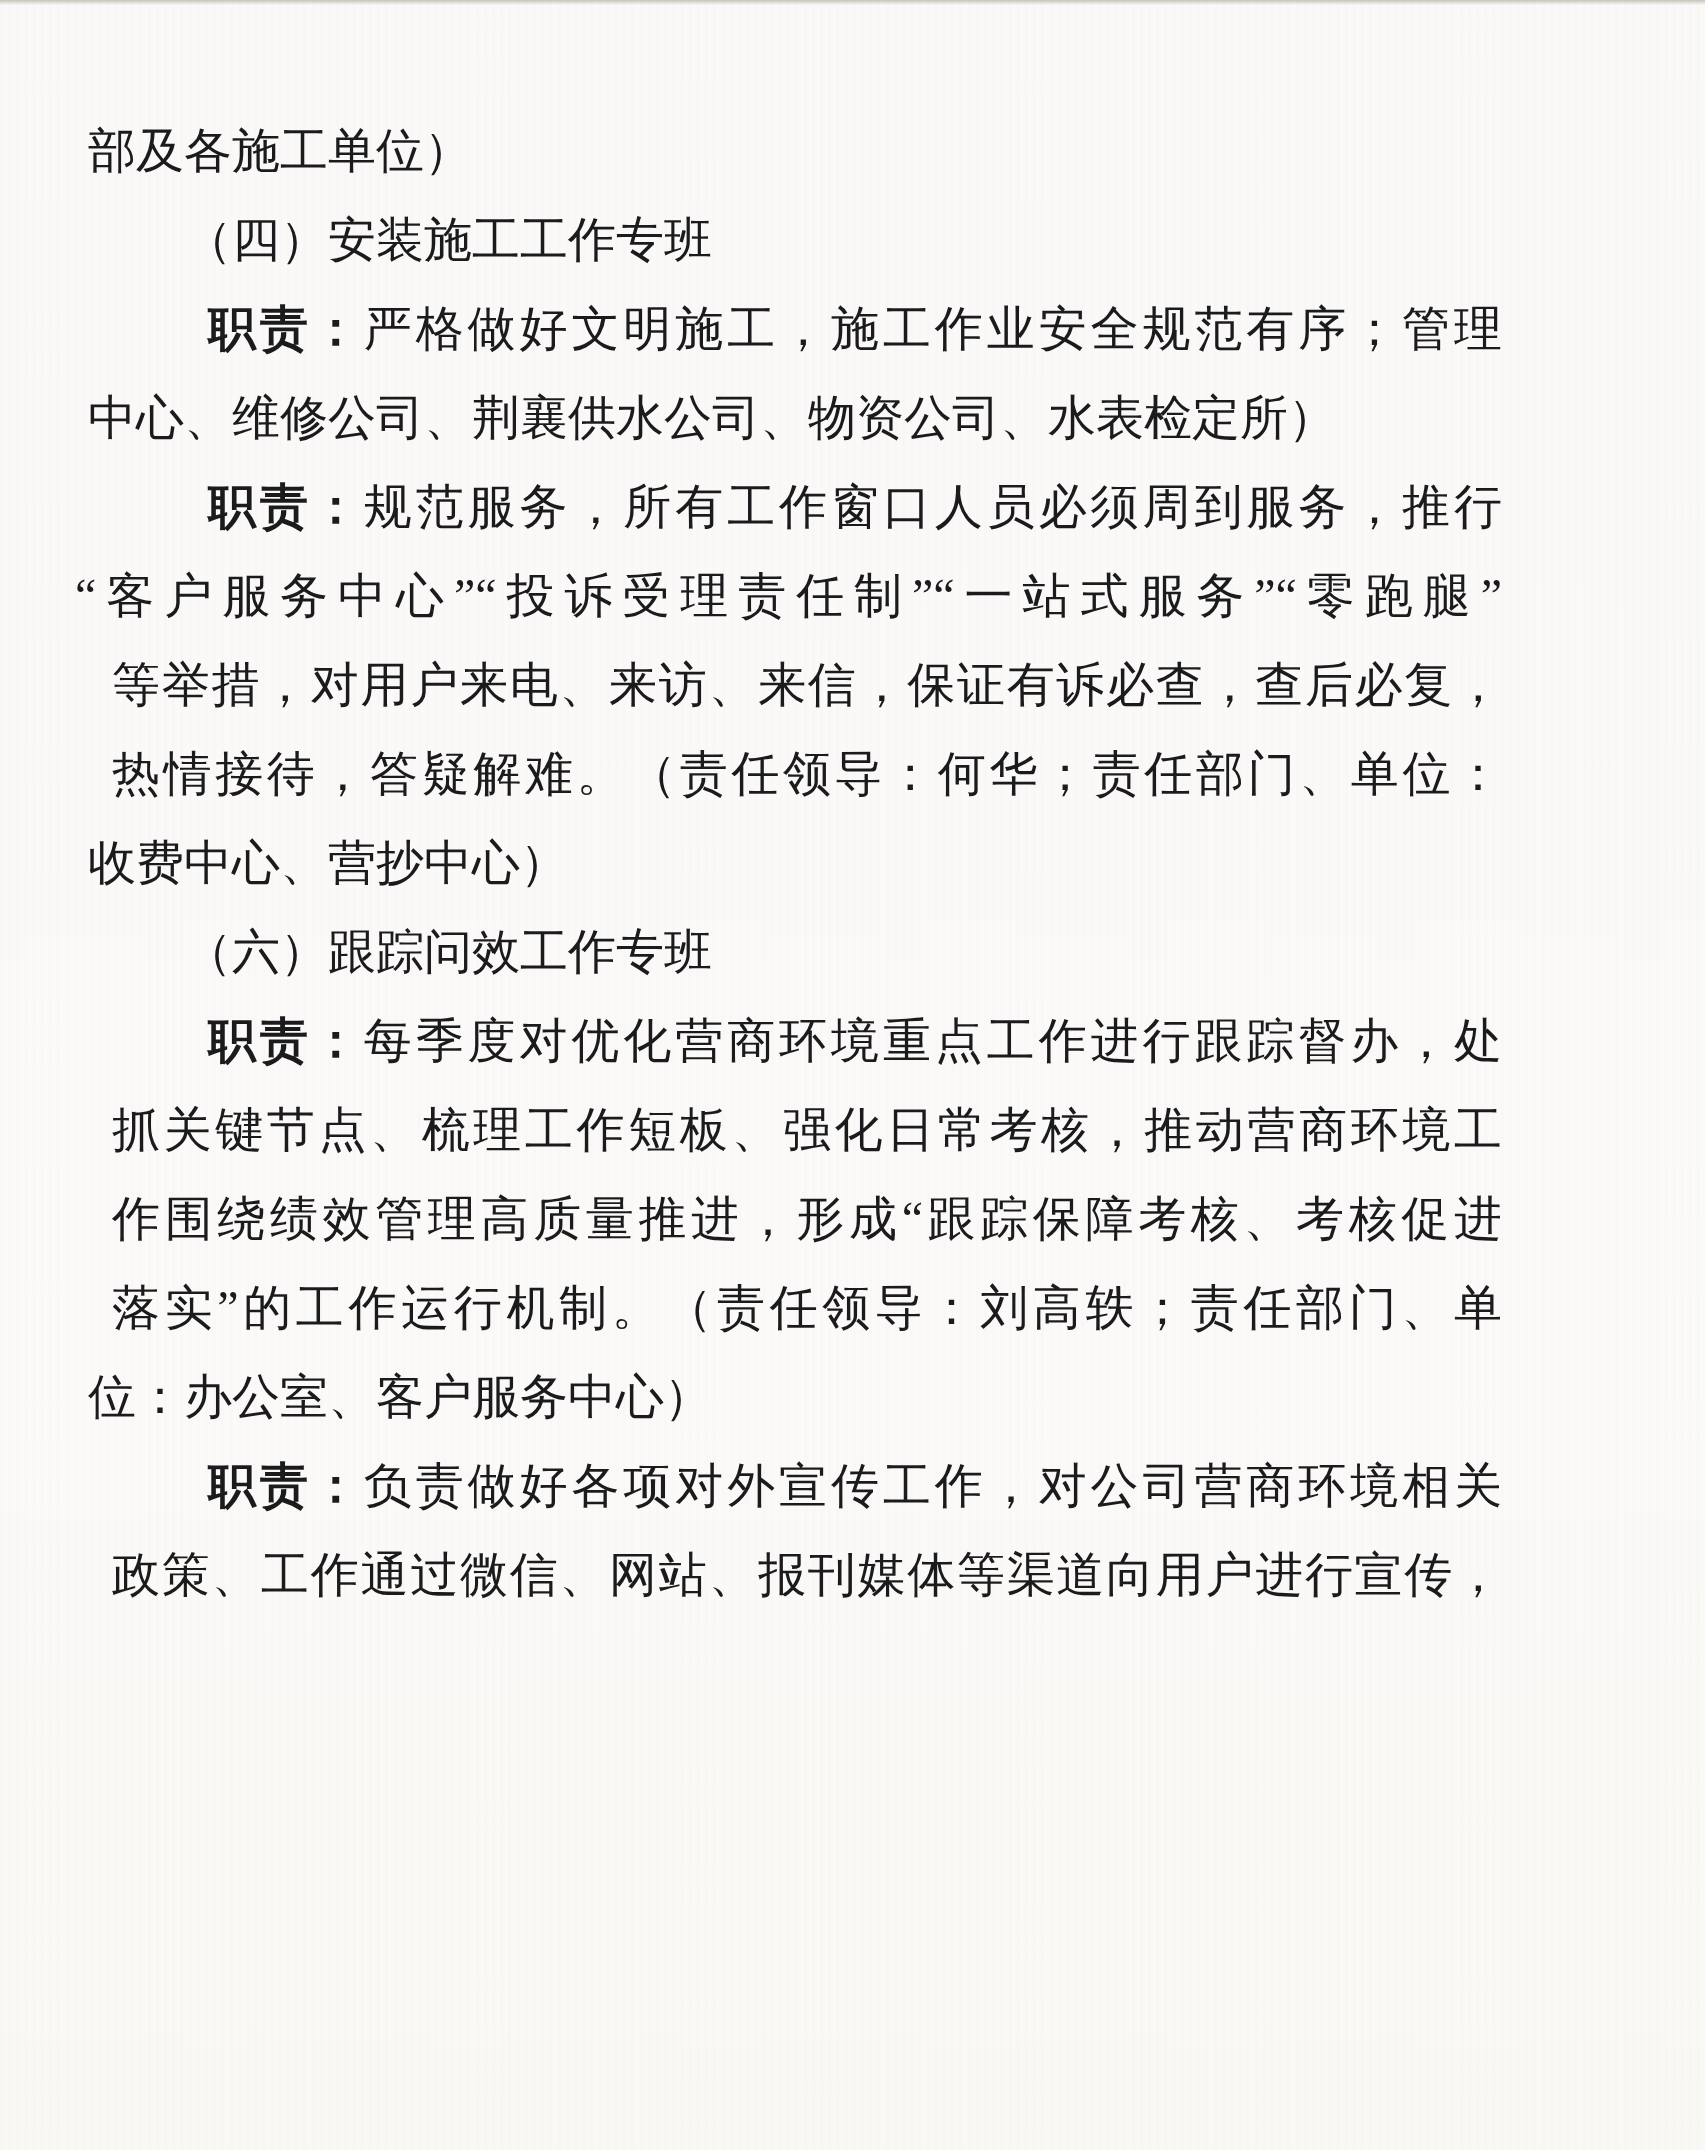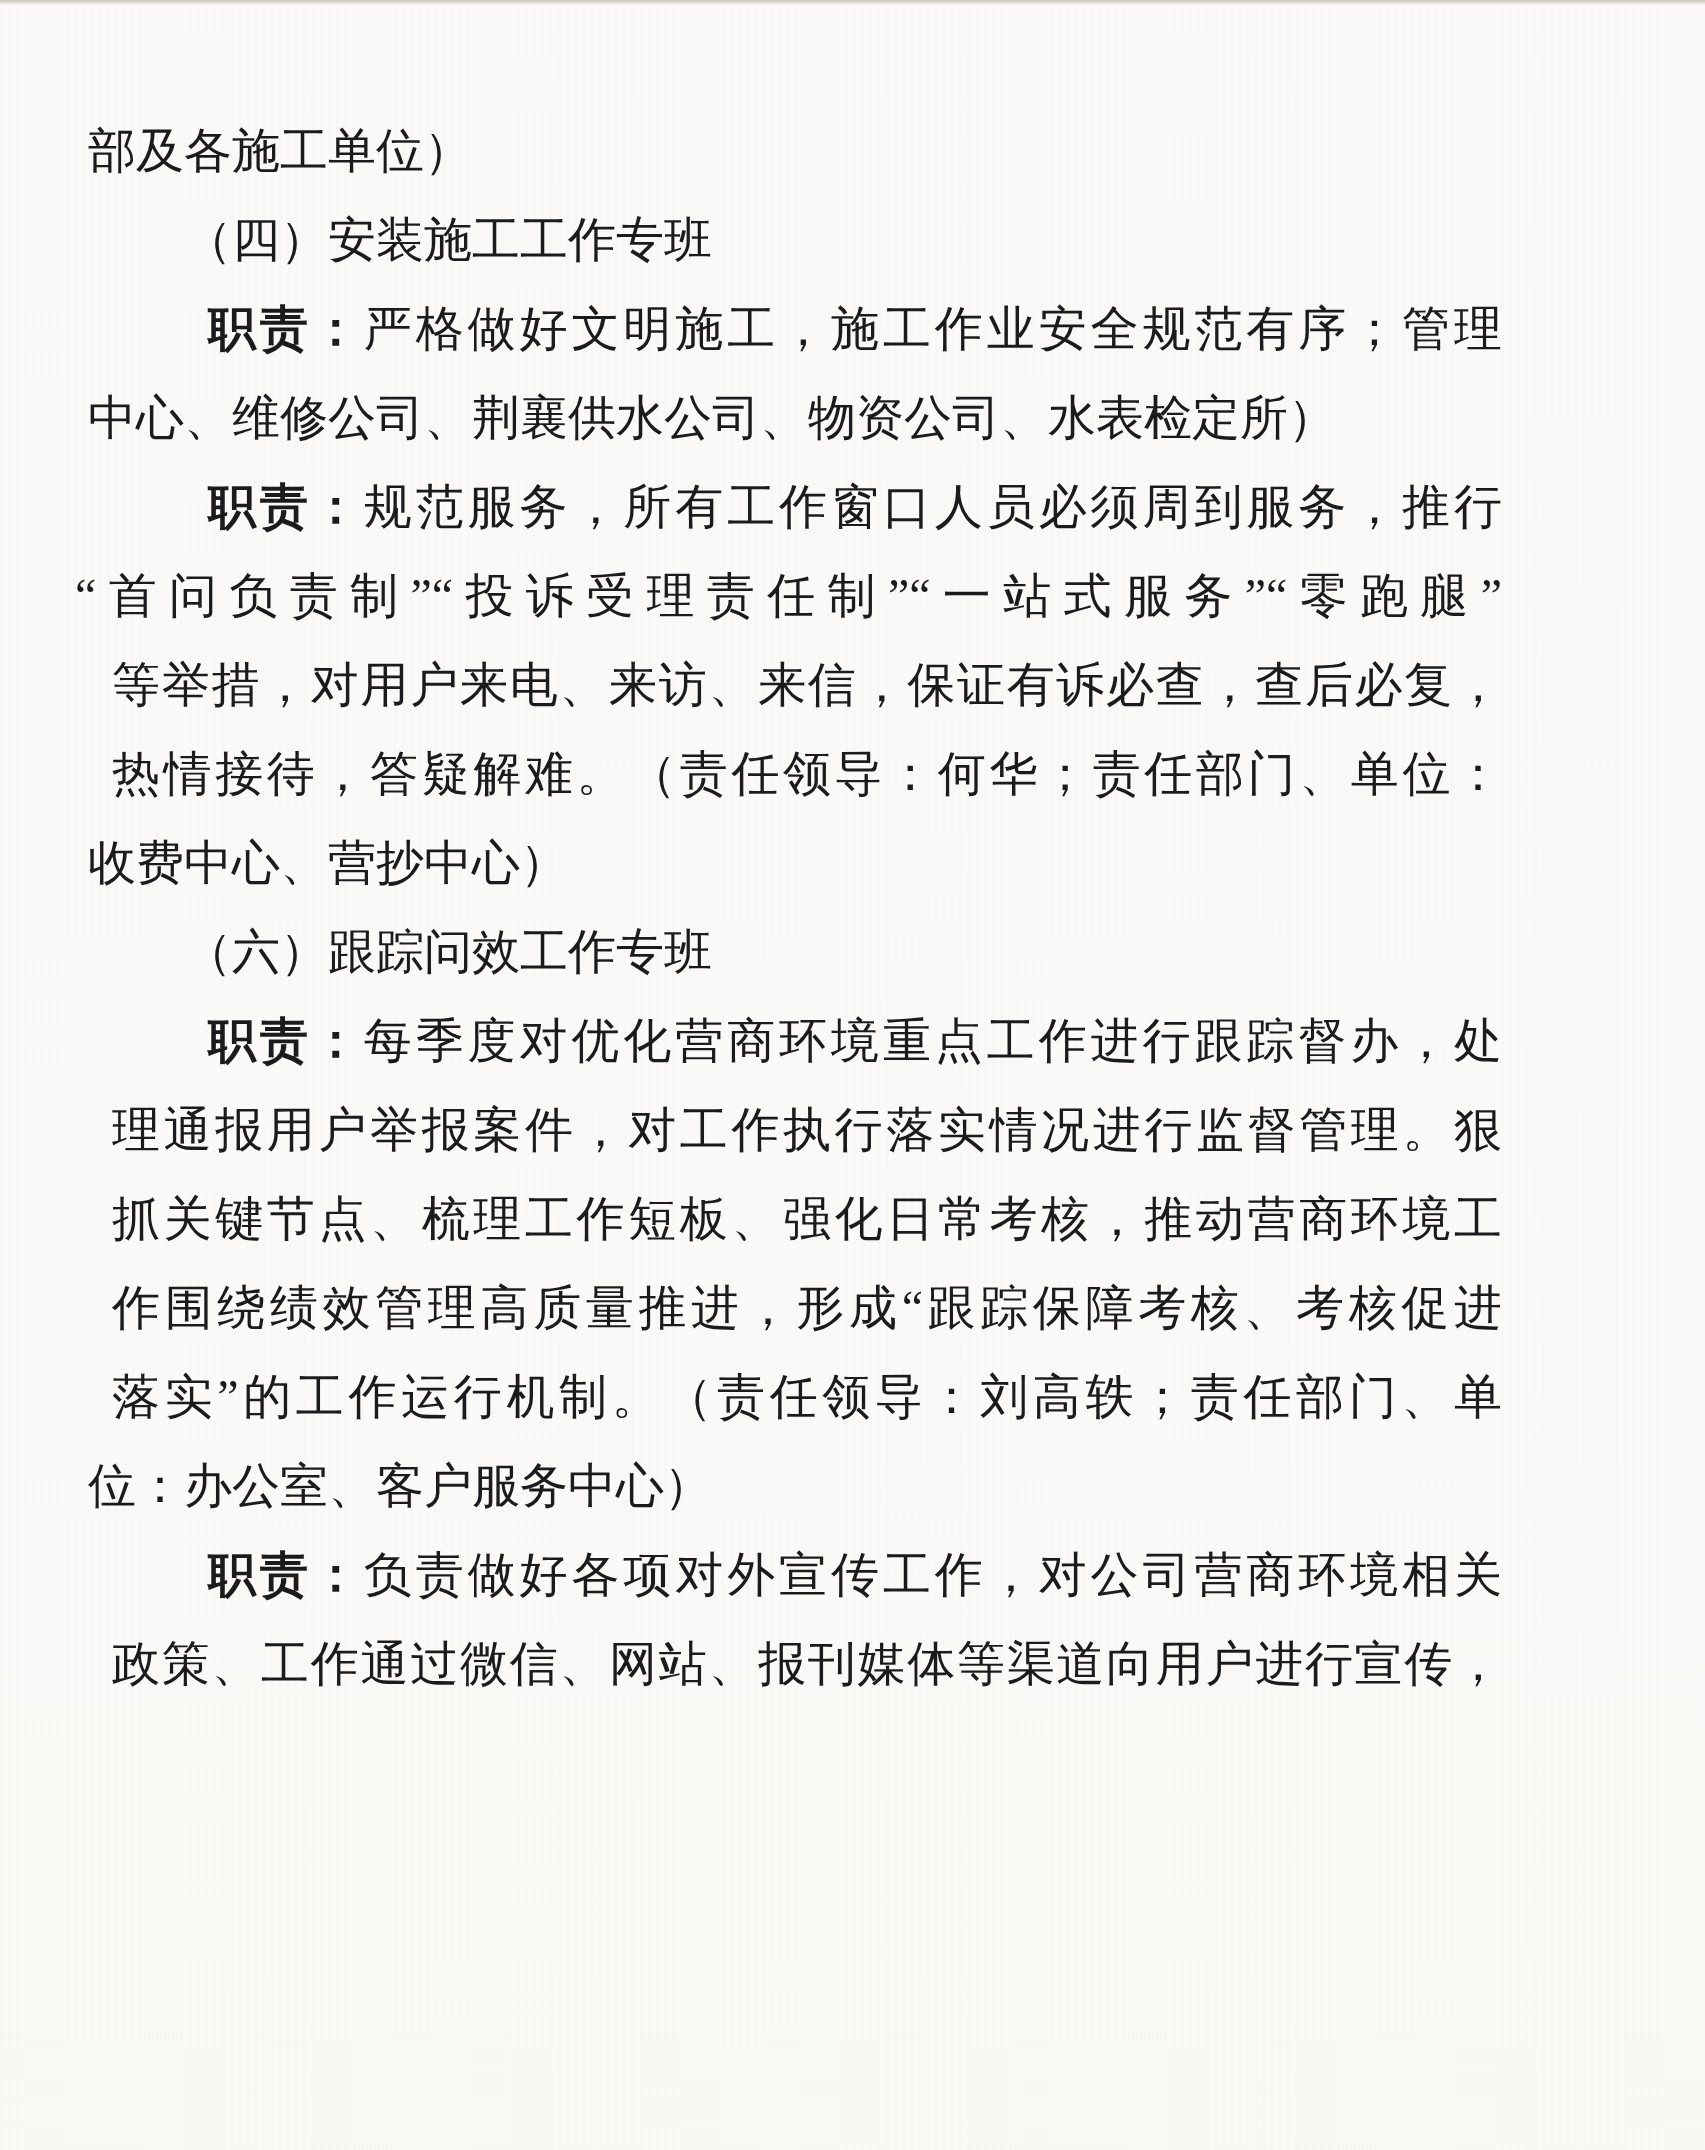--- a/index.html
+++ b/index.html
@@ -49,27 +49,26 @@
 
   <div class="scan">
     <div class="scan-top-edge"></div>
 
     <div class="text-block" id="text-block" style="color: rgb(27, 27, 29);">
         <div class="line"><span>部及各施工单位）</span></div>
         <div class="line heading"><span>（四）安装施工工作专班</span></div>
         <div class="line first fill"><b>职责：</b><span>严格做好文明施工，施工作业安全规范有序；管理</span></div>
         <div class="line"><span>中心、维修公司、荆襄供水公司、物资公司、水表检定所）</span></div>
         <div class="line first fill"><b>职责：</b><span>规范服务，所有工作窗口人员必须周到服务，推行</span></div>
-        <div class="line fill hang"><span>“首问负责制”“投诉受理责任制”“一站式服务”“零跑腿”</span></div>
+        <div class="line fill hang"><span>“客户服务中心”“投诉受理责任制”“一站式服务”“零跑腿”</span></div>
         <div class="line fill"><span>等举措，对用户来电、来访、来信，保证有诉必查，查后必复，</span></div>
         <div class="line fill"><span>热情接待，答疑解难。（责任领导：何华；责任部门、单位：</span></div>
         <div class="line"><span>收费中心、营抄中心）</span></div>
         <div class="line heading"><span>（六）跟踪问效工作专班</span></div>
         <div class="line first fill"><b>职责：</b><span>每季度对优化营商环境重点工作进行跟踪督办，处</span></div>
-        <div class="line fill"><span>理通报用户举报案件，对工作执行落实情况进行监督管理。狠</span></div>
         <div class="line fill"><span>抓关键节点、梳理工作短板、强化日常考核，推动营商环境工</span></div>
         <div class="line fill"><span>作围绕绩效管理高质量推进，形成“跟踪保障考核、考核促进</span></div>
         <div class="line fill"><span>落实”的工作运行机制。（责任领导：刘高轶；责任部门、单</span></div>
         <div class="line"><span>位：办公室、客户服务中心）</span></div>
         <div class="line first fill"><b>职责：</b><span>负责做好各项对外宣传工作，对公司营商环境相关</span></div>
         <div class="line fill"><span>政策、工作通过微信、网站、报刊媒体等渠道向用户进行宣传，</span></div>
       </div>
 
   </div>
 

